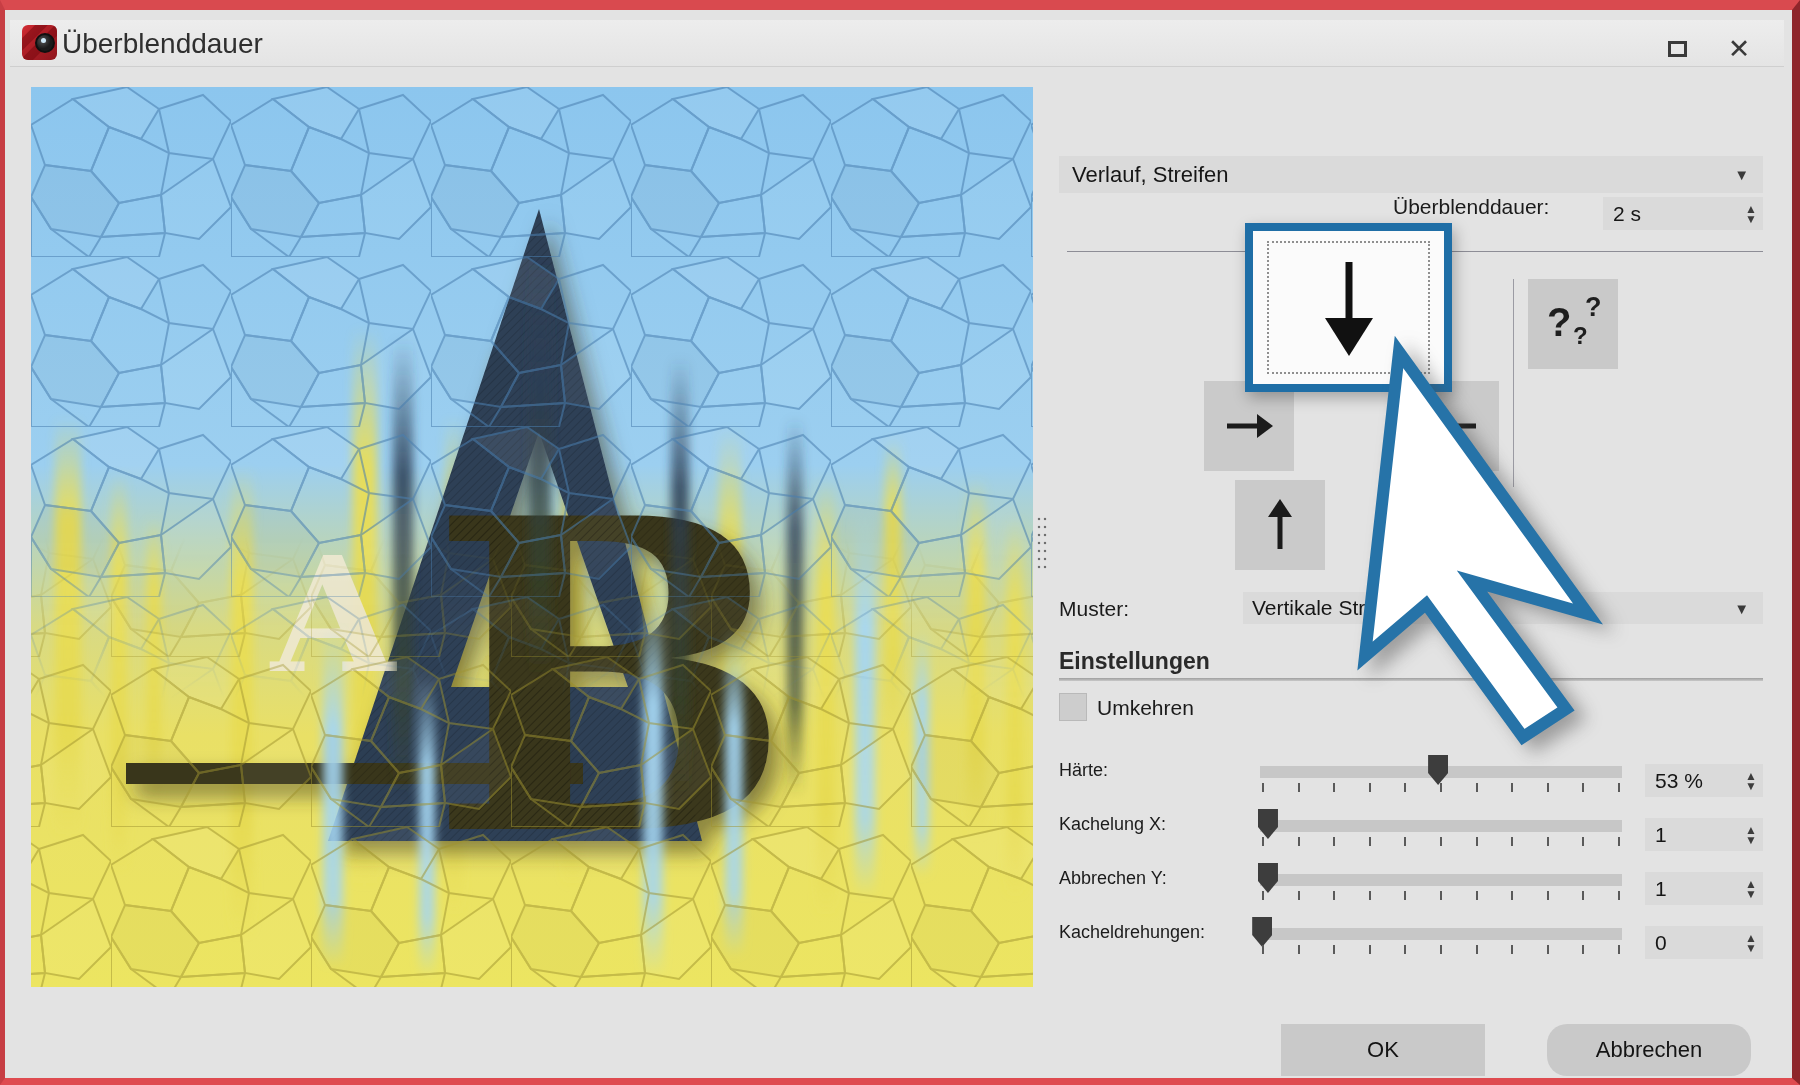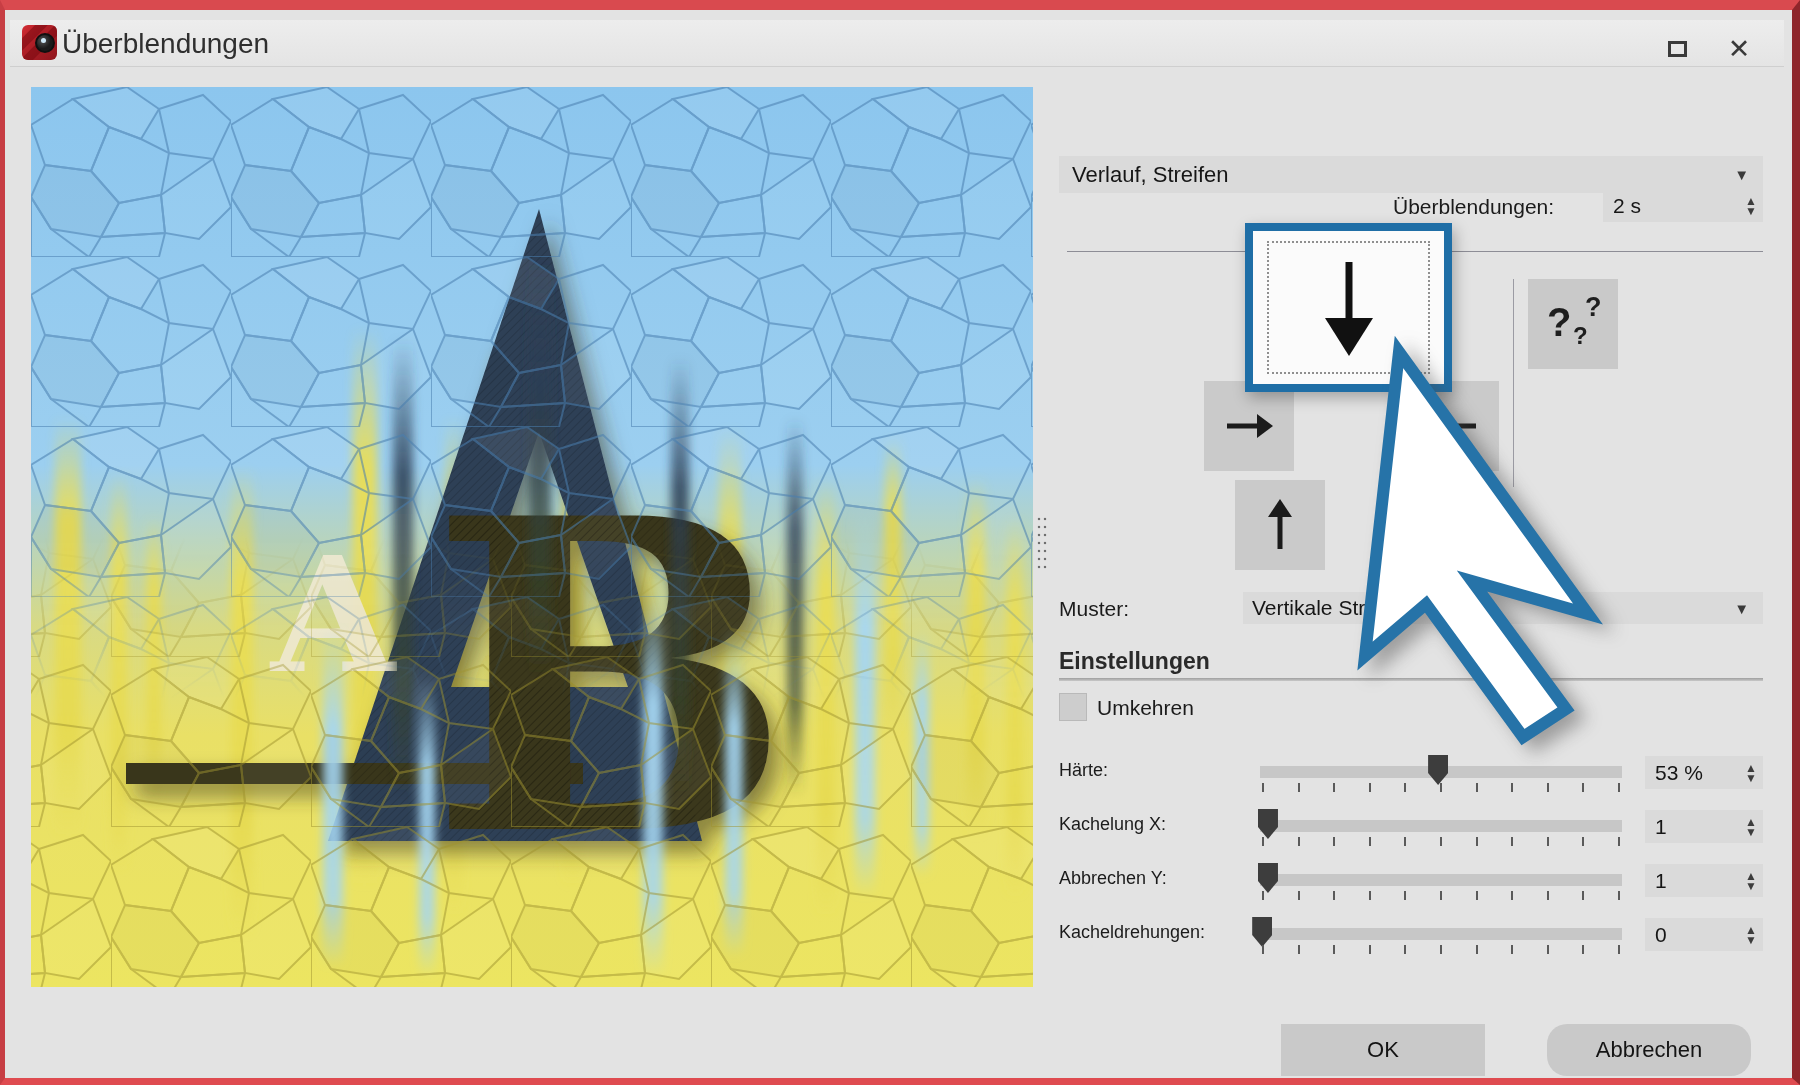--- a/index.html
+++ b/index.html
@@ -31,21 +31,21 @@
   .tab.active { left:1043px; top:80px; width:145px; height:57px; background:#fcfcfc; border-top:4px solid #d8474c; }
   .tab.inactive { left:1188px; top:84px; width:150px; height:53px; background:#d7d7d7; border:1px solid #c9c9c9; border-bottom:none; }
 
   .dropdown { position:absolute; background:#dadada; display:flex; align-items:center; font-size:21px; color:#161616; }
   .dropdown .caret { position:absolute; right:14px; font-size:15px; color:#3a3a3a; }
   #dd-type { left:1054px; top:146px; width:704px; height:37px; font-size:22px; padding-left:13px; }
   #dd-pattern { left:1238px; top:582px; width:520px; height:32px; padding-left:9px; }
 
   .label { position:absolute; font-size:21px; color:#1b1b1b; white-space:nowrap; }
   #duration-label { right:212px; top:185px; }
-  .spinbox { position:absolute; background:#dadada; font-size:21px; color:#161616; display:flex; align-items:center; padding-left:10px; }
+  .spinbox { position:absolute; background:#dadada; font-size:21px; color:#161616; display:flex; align-items:center; padding-left:10px;margin-top:8px; }
   .spinner { position:absolute; right:6px; top:0; bottom:0; display:flex; flex-direction:column; justify-content:center;
              font-size:12px; line-height:10px; color:#3c3c3c; text-align:center; }
   #duration-box { left:1598px; top:179px; width:160px; height:33px; }
 
   .hsep { position:absolute; left:1062px; top:241px; width:696px; height:1px; background:#8d8d96; }
   .vsep { position:absolute; left:1508px; top:269px; width:1px; height:208px; background:#9b9ba3; }
 
   .dirbtn { position:absolute; width:90px; height:90px; background:#cacaca; display:flex; align-items:center; justify-content:center; }
   #dir-right { left:1199px; top:371px; }
   #dir-left  { left:1404px; top:371px; }
@@ -92,21 +92,21 @@
 
 <div class="frame">
 
   <div class="titlebar">
     <div class="appicon">
       <span class="stripe" style="left:-30px; top:10px;"></span>
       <span class="stripe" style="left:-22px; top:22px;"></span>
       <span class="lens"></span>
       <span class="glint"></span>
     </div>
-    <div class="title">Überblendungen</div>
+    <div class="title">Überblenddauer</div>
     <div class="winbtn" id="btn-max">
       <span class="maxglyph"></span>
     </div>
     <div class="winbtn" id="btn-close">
       <span>✕</span>
     </div>
   </div>
 
   <div class="preview">
     <svg width="1002" height="900" viewBox="0 0 1002 900">
@@ -228,21 +228,21 @@
   </div>
 
   <div class="draghandle"></div>
 
 
   <div class="dropdown" id="dd-type">
     <span>Verlauf, Streifen</span>
     <span class="caret">▼</span>
   </div>
 
-  <div class="label" id="duration-label" style="left:1388px; top:185px;">Überblendungen:</div>
+  <div class="label" id="duration-label" style="left:1388px; top:185px;">Überblenddauer:</div>
   <div class="spinbox" id="duration-box">
     <span>2 s</span>
     <span class="spinner">
       <span>▲</span>
       <span>▼</span>
     </span>
   </div>
 
   <div class="hsep"></div>
   <div class="vsep"></div>

